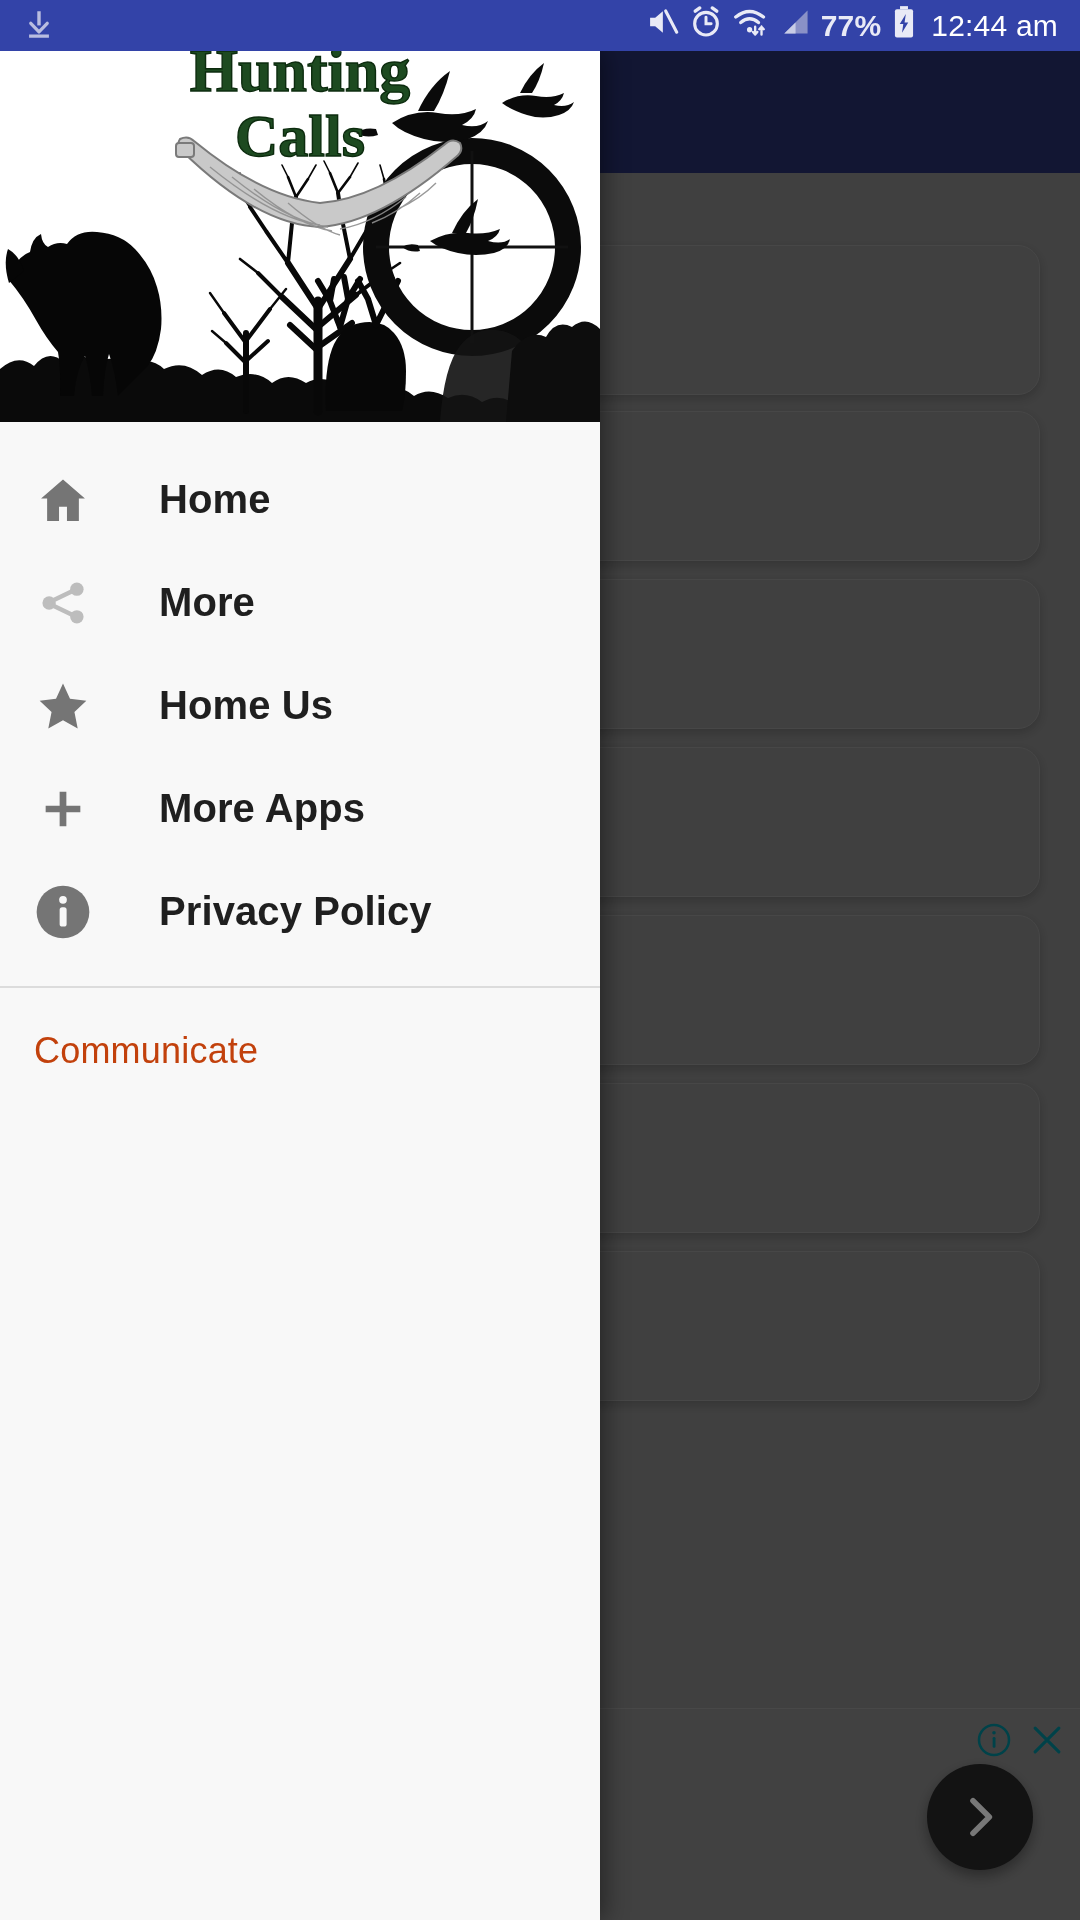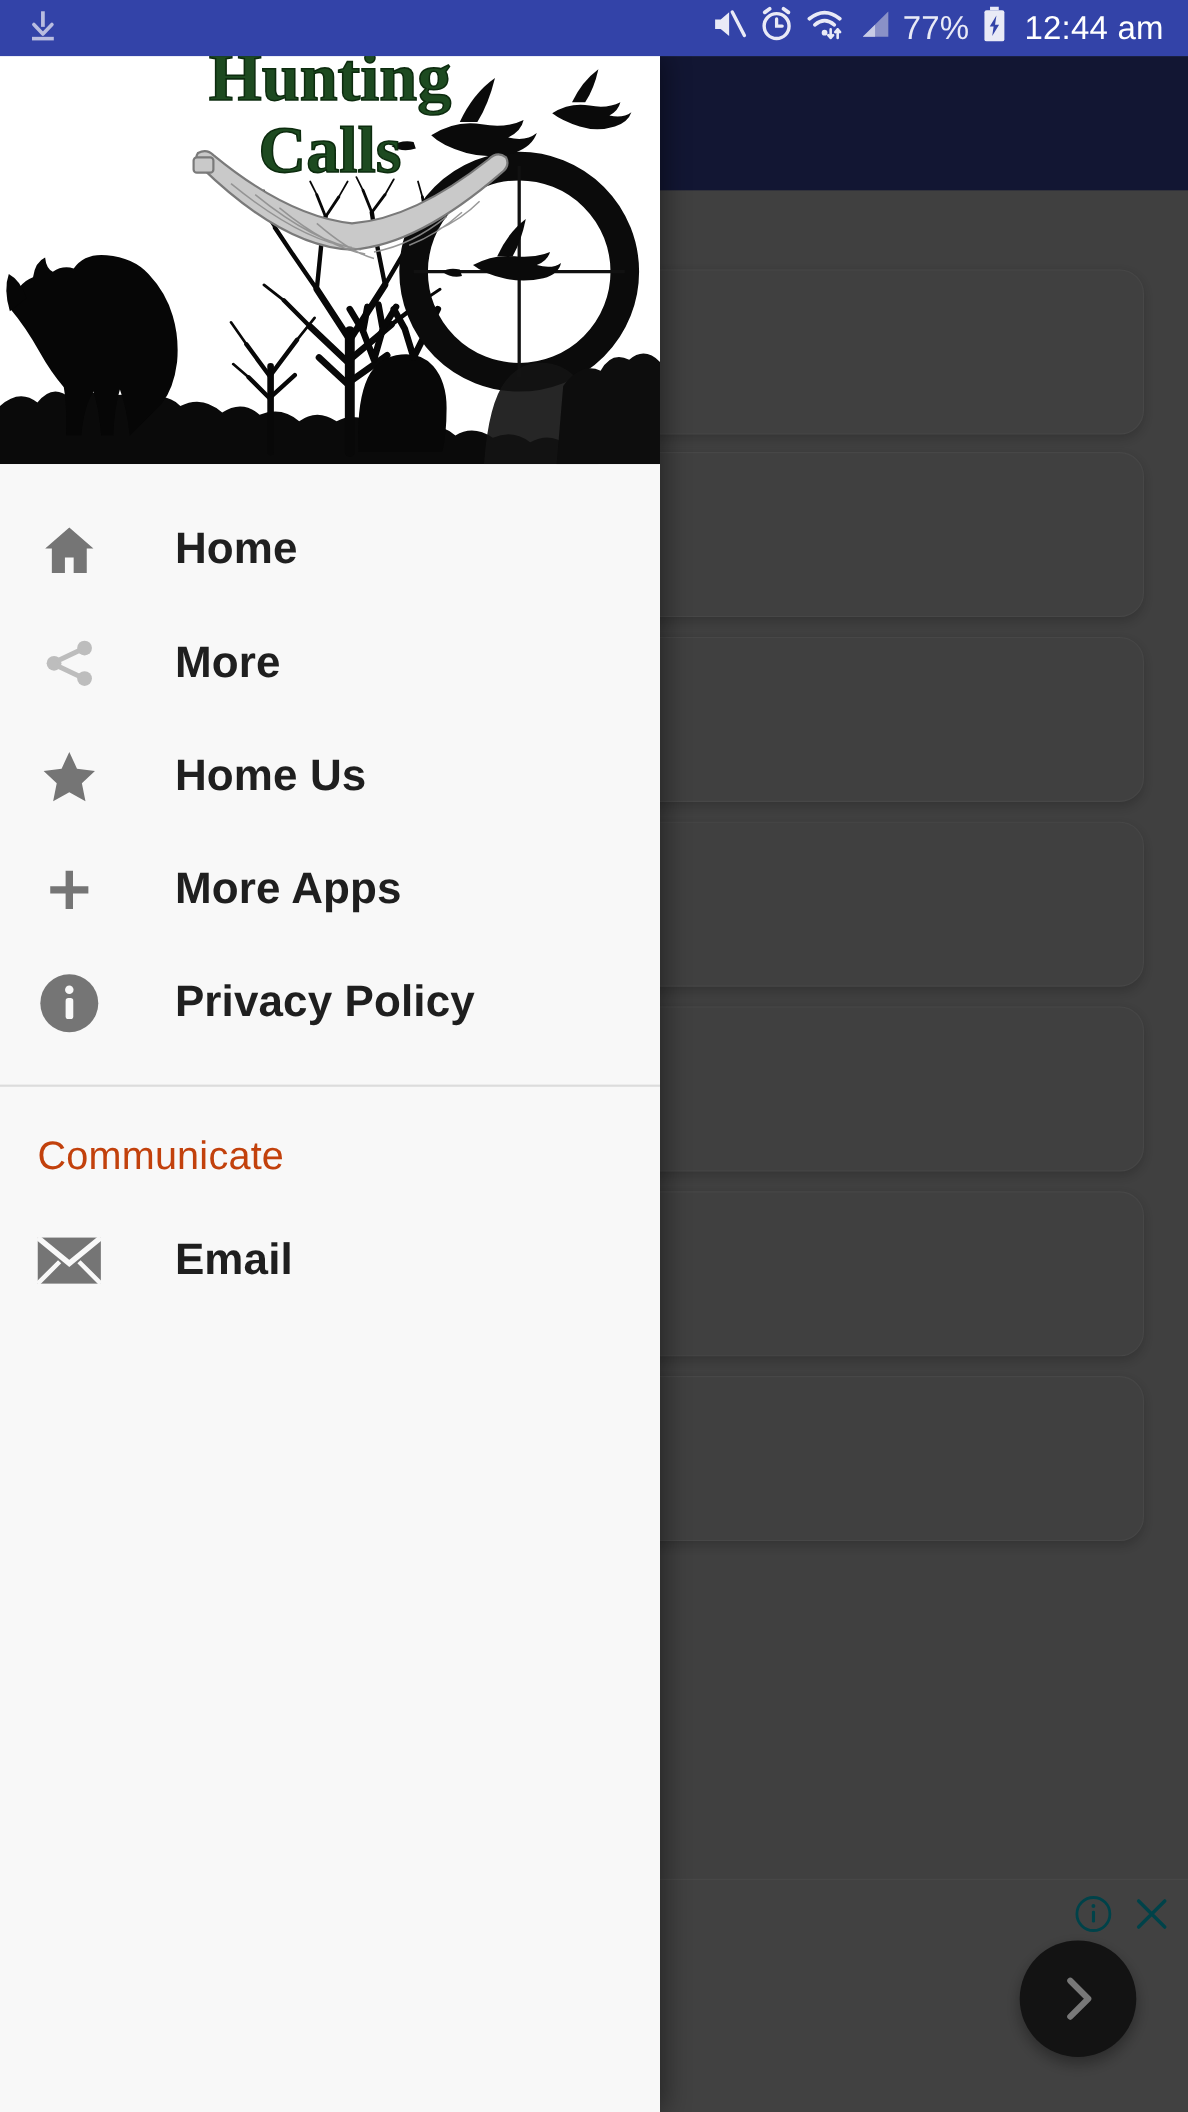--- a/index.html
+++ b/index.html
@@ -17,21 +17,21 @@
     display:flex; align-items:center;
     padding:0 22px;
     z-index:60;
   }
   #status-bar .left{ display:flex; align-items:center; gap:14px; }
   #status-bar .right{
     margin-left:auto; display:flex; align-items:center; gap:10px;
     color:#e9eaf6; font-size:29px; letter-spacing:.2px;
   }
   .sb-ico{ display:block; }
-  .battery-pct{ font-size:30px; color:#e9eaf6; font-weight:400; }
+  .battery-pct{ font-size:30px; color:#e9eaf6; font-weight:700; }
   .clock{ font-size:30px; color:#ffffff; font-weight:400; margin-left:4px; }
 
   
   #app-background{
     position:absolute; top:51px; left:0; width:1080px; height:1869px;
     background:#6e6e6e; z-index:10;
   }
   #bg-toolbar{
     position:absolute; top:0; left:0; width:1080px; height:122px;
     background:#1f2759;
@@ -304,30 +304,20 @@
           <rect x="10.7" y="10.2" width="2.7" height="7.4" rx="1" fill="#f8f8f8"></rect>
         </svg>
       </span>
       <span class="nav-label">Privacy Policy</span>
     </div>
 
     <div id="drawer-divider"></div>
 
     <div class="section-title">Communicate</div>
 
-    <div class="nav-item">
-      <span class="nav-icon">
-        <svg width="62" height="50" viewBox="0 0 24 18">
-          <rect x="0.9" y="0.9" width="22.2" height="16.2" fill="#757575"></rect>
-          <path d="M0.9 0.9 L12 10 L23.1 0.9" fill="none" stroke="#f8f8f8" stroke-width="1.9"></path>
-          <path d="M0.9 17.1 L8.6 9.4 M23.1 17.1 L15.4 9.4" fill="none" stroke="#f8f8f8" stroke-width="1.6"></path>
-        </svg>
-      </span>
-      <span class="nav-label">Email</span>
-    </div>
 
   </div>
 </div>
 
 <div id="status-bar">
   <div class="left">
     <span class="sb-ico">
       <svg width="34" height="34" viewBox="0 0 24 24">
         <rect x="10.8" y="3" width="2.4" height="10" fill="#b9bde0"></rect>
         <path d="M6.2 11.5 L12 17.6 L17.8 11.5" fill="none" stroke="#b9bde0" stroke-width="2.3" stroke-linecap="round" stroke-linejoin="round"></path>

